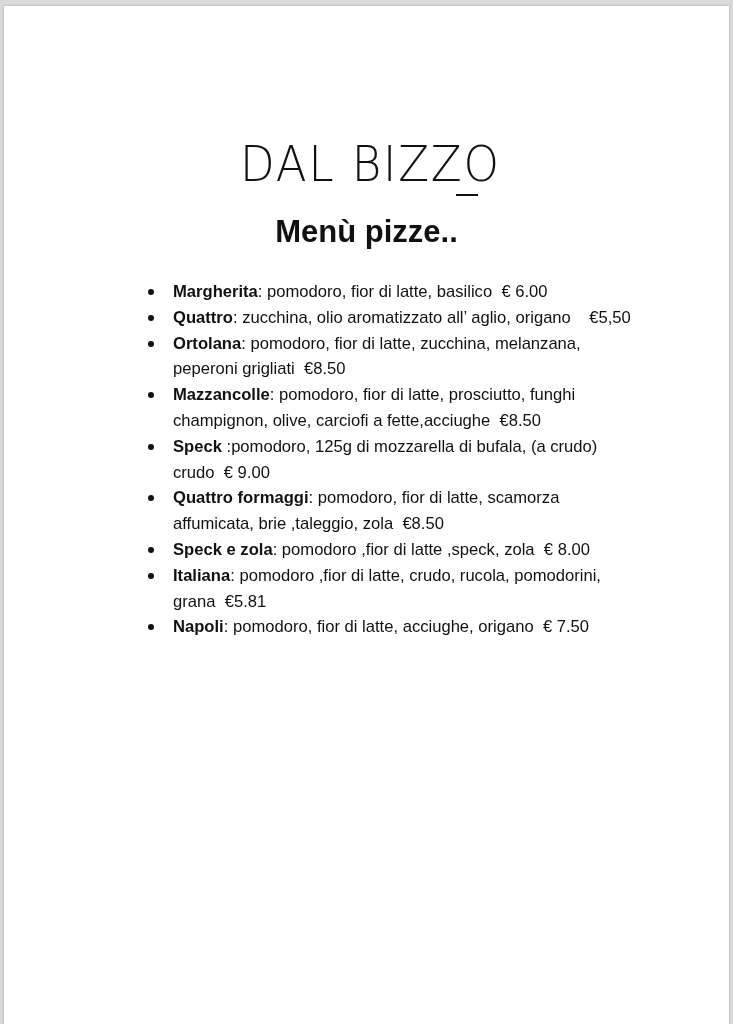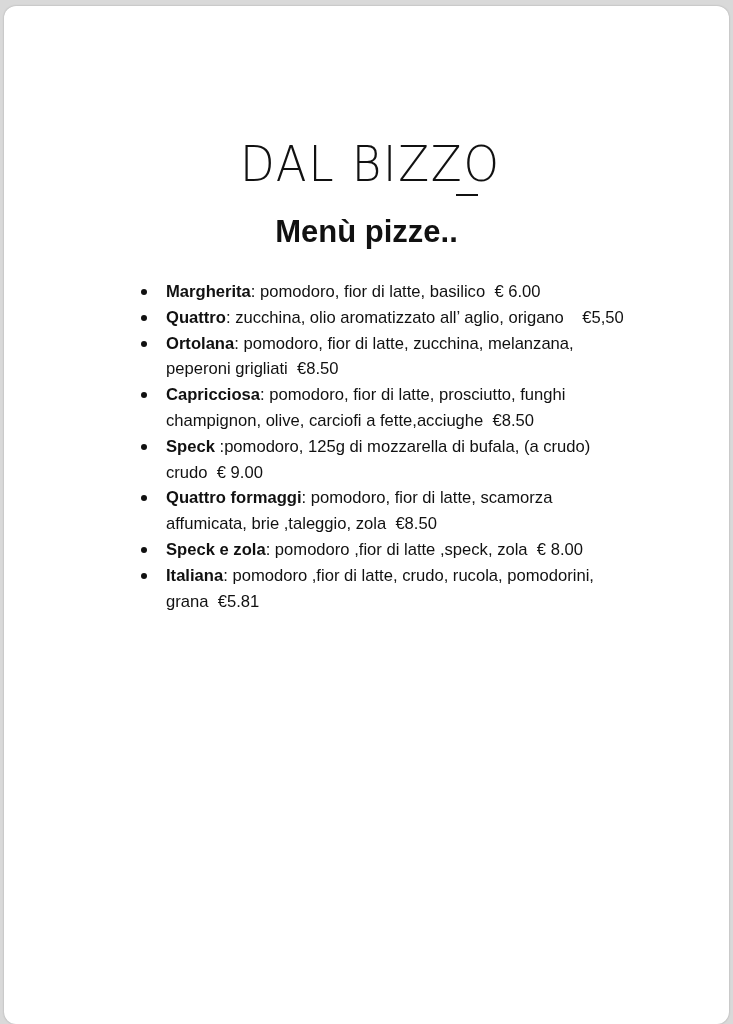--- a/index.html
+++ b/index.html
@@ -6,40 +6,39 @@
     body {
       width: 733px; height: 1024px; overflow: hidden;
       background: #d9d9d9;
       font-family: "Liberation Sans", sans-serif;
       color: #111;
     }
     .page {
       position: absolute; left: 4px; top: 6px; width: 725px; height: 1018px;
       background: #ffffff;
       box-shadow: 0 0 2px rgba(0,0,0,0.25);
-      border-radius: 12px;
     }
     .logo {
       position: absolute; left: 0; width: 733px; top: 134px; text-align: center;
       font-family: "DejaVu Sans", sans-serif;
       font-weight: 300; font-size: 49px; letter-spacing: 2px;
       line-height: 1; color: #111;
       transform: scaleX(0.92);
     }
     .logo-underline {
       position: absolute; left: 452px; top: 188px; width: 22px; height: 2px; background: #111;
     }
     .heading {
       position: absolute; left: 0; width: 733px; top: 208px; text-align: center;
       font-family: "Liberation Sans", sans-serif;
       font-weight: bold; font-size: 31px; line-height: 36px; color: #111;
       padding-right: 8px; box-sizing: border-box;
     }
     .menu {
-      position: absolute; left: 162px; top: 273px; width: 470px;
+      position: absolute; left: 169px; top: 273px; width: 470px;
       margin: 0; padding: 0; list-style: none;
       font-size: 16.6px; line-height: 25.8px;
     }
     .menu li { position: relative; margin: 0; padding: 0; }
     .menu li .bullet {
       position: absolute; left: -25px; top: 10px; width: 6px; height: 6px;
       border-radius: 50%; background: #111;
     }
     .menu .name { font-weight: bold; }
     .menu .desc { font-weight: normal; }
@@ -54,26 +53,27 @@
   <div class="heading">Menù pizze..</div>
 
   <ul class="menu">
     <li><span class="bullet"></span><span class="name">Margherita</span><span>: </span><span class="desc">pomodoro, fior di latte, basilico</span>&nbsp; <span class="price">€ 6.00</span></li>
 
     <li><span class="bullet"></span><span class="name">Quattro</span><span>: </span><span class="desc">zucchina, olio aromatizzato all’ aglio, origano</span>&nbsp;&nbsp;&nbsp; <span class="price">€5,50</span></li>
 
     <li><span class="bullet"></span><span class="name">Ortolana</span><span>: </span><span class="desc">pomodoro, fior di latte, zucchina, melanzana, peperoni grigliati</span>&nbsp; <span class="price">€8.50</span></li>
 
 
-    <li><span class="bullet"></span><span class="name">Capricciosa</span><span>: </span><span class="desc">pomodoro, fior di latte, prosciutto, funghi champignon, olive, carciofi a fette,acciughe</span>&nbsp; <span class="price">€8.50</span></li>
+    <li><span class="bullet"></span><span class="name">Mazzancolle</span><span>: </span><span class="desc">pomodoro, fior di latte, prosciutto, funghi champignon, olive, carciofi a fette,acciughe</span>&nbsp; <span class="price">€8.50</span></li>
 
     <li><span class="bullet"></span><span class="name">Speck</span><span> :</span><span class="desc">pomodoro, 125g di mozzarella di bufala, (a crudo) crudo</span>&nbsp; <span class="price">€ 9.00</span></li>
 
     <li><span class="bullet"></span><span class="name">Quattro formaggi</span><span>: </span><span class="desc">pomodoro, fior di latte, scamorza affumicata, brie ,taleggio, zola</span>&nbsp; <span class="price">€8.50</span></li>
 
     <li><span class="bullet"></span><span class="name">Speck e zola</span><span>: </span><span class="desc">pomodoro ,fior di latte ,speck, zola</span>&nbsp; <span class="price">€ 8.00</span></li>
 
 
     <li><span class="bullet"></span><span class="name">Italiana</span><span>:  </span><span class="desc">pomodoro ,fior di latte, crudo, rucola, pomodorini, grana</span>&nbsp; <span class="price">€5.81</span></li>
 
+    <li><span class="bullet"></span><span class="name">Napoli</span><span>: </span><span class="desc">pomodoro, fior di latte, acciughe, origano</span>&nbsp; <span class="price">€ 7.50</span></li>
 
   </ul>
 </div>
 
 </body></html>

